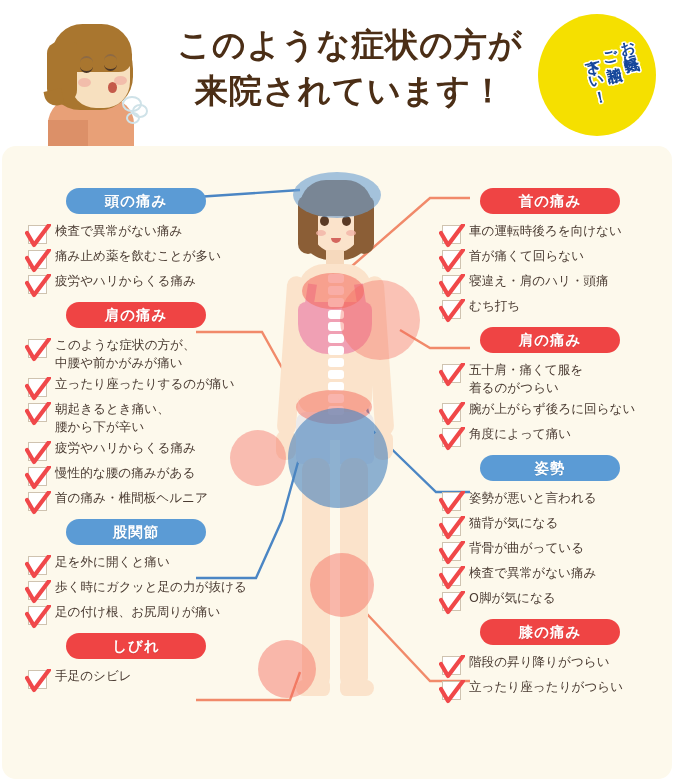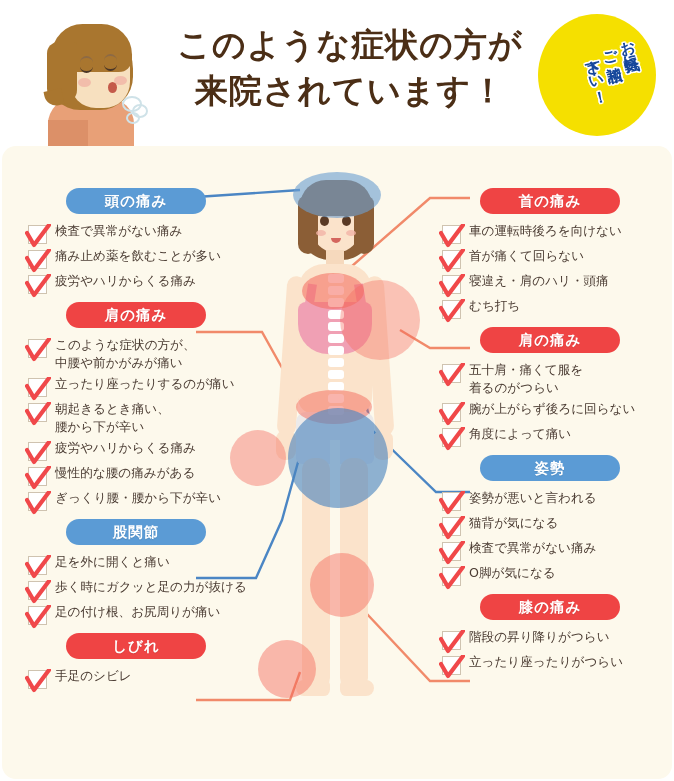--- a/index.html
+++ b/index.html
@@ -335,21 +335,21 @@
               </svg>
             </span>
             <span class="itxt">慢性的な腰の痛みがある</span>
           </li>
           <li class="item">
             <span class="cbox">
               <svg width="26" height="24" viewBox="0 0 26 24" aria-hidden="true">
                 <path d="M2 9 L9 21 L24 1" stroke="#f0484a" stroke-width="4.2" fill="none" stroke-linecap="round" stroke-linejoin="round"></path>
               </svg>
             </span>
-            <span class="itxt">ぎっくり腰・腰から下が辛い</span>
+            <span class="itxt">首の痛み・椎間板ヘルニア</span>
           </li>
         </ul>
       </div>
       <div class="sec">
         <div class="pill blue">股関節</div>
         <ul class="items">
           <li class="item">
             <span class="cbox">
               <svg width="26" height="24" viewBox="0 0 26 24" aria-hidden="true">
                 <path d="M2 9 L9 21 L24 1" stroke="#f0484a" stroke-width="4.2" fill="none" stroke-linecap="round" stroke-linejoin="round"></path>
@@ -476,20 +476,28 @@
               </svg>
             </span>
             <span class="itxt">猫背が気になる</span>
           </li>
           <li class="item">
             <span class="cbox">
               <svg width="26" height="24" viewBox="0 0 26 24" aria-hidden="true">
                 <path d="M2 9 L9 21 L24 1" stroke="#f0484a" stroke-width="4.2" fill="none" stroke-linecap="round" stroke-linejoin="round"></path>
               </svg>
             </span>
+            <span class="itxt">背骨が曲がっている</span>
+          </li>
+          <li class="item">
+            <span class="cbox">
+              <svg width="26" height="24" viewBox="0 0 26 24" aria-hidden="true">
+                <path d="M2 9 L9 21 L24 1" stroke="#f0484a" stroke-width="4.2" fill="none" stroke-linecap="round" stroke-linejoin="round"></path>
+              </svg>
+            </span>
             <span class="itxt">検査で異常がない痛み</span>
           </li>
           <li class="item">
             <span class="cbox">
               <svg width="26" height="24" viewBox="0 0 26 24" aria-hidden="true">
                 <path d="M2 9 L9 21 L24 1" stroke="#f0484a" stroke-width="4.2" fill="none" stroke-linecap="round" stroke-linejoin="round"></path>
               </svg>
             </span>
             <span class="itxt">O脚が気になる</span>
           </li>

